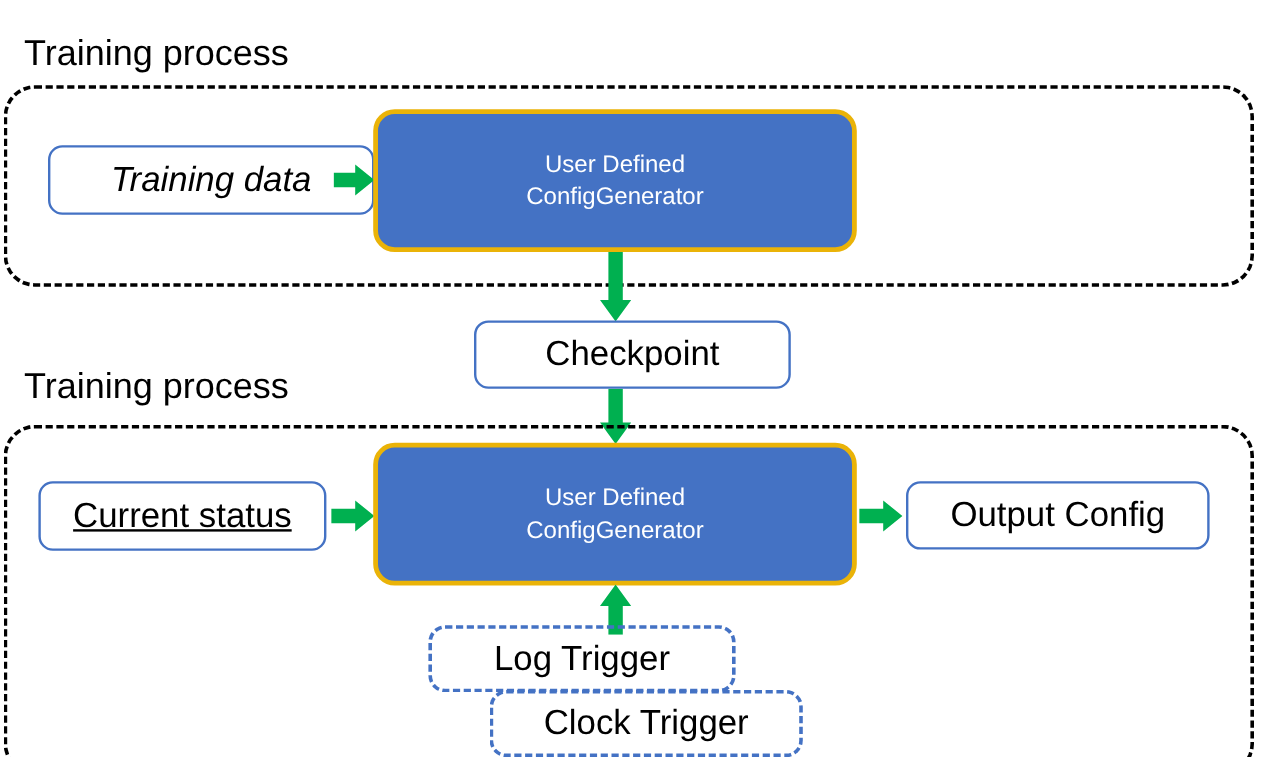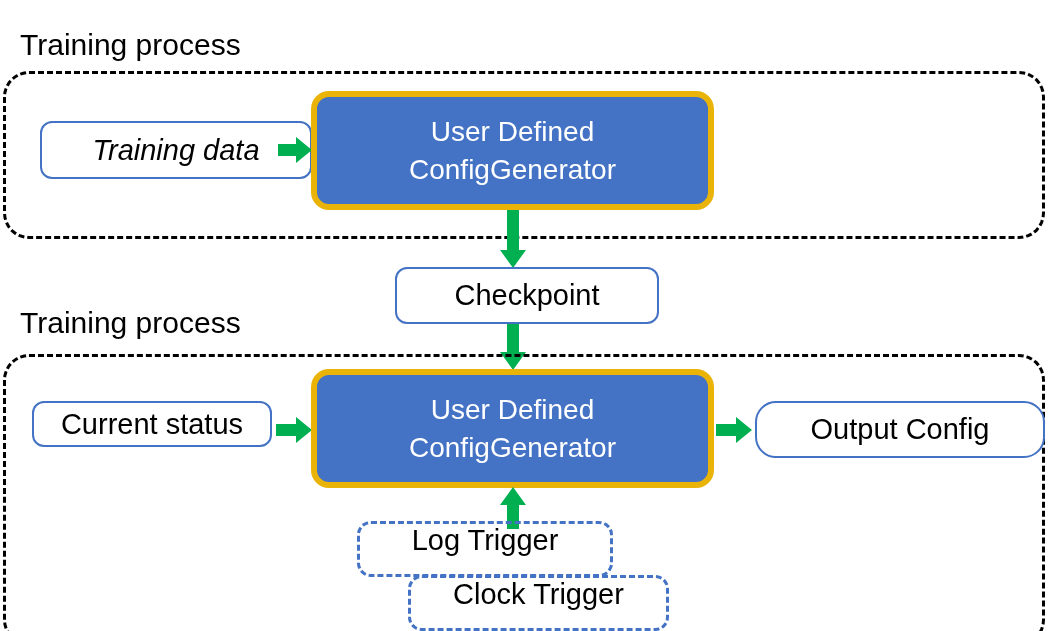--- a/index.html
+++ b/index.html
@@ -50,40 +50,41 @@
     color: #000000;
     font-size: 29px;
     white-space: nowrap;
   }
 
   
   .proc-box {
     position: absolute;
     box-sizing: border-box;
     background: #4472C4;
-    border: 6px solid #eab308;
+    border: 4px solid #eab308;
     border-radius: 18px;
     display: flex;
     flex-direction: column;
     align-items: center;
     justify-content: center;
     color: #ffffff;
-    font-size: 28px;
+    font-size: 20px;
     line-height: 1.35;
     text-align: center;
   }
 
   
   .trigger-box {
     position: absolute;
     box-sizing: border-box;
     background: transparent;
     border: 3px dashed #4472C4;
     border-radius: 14px;
     display: flex;
+    align-items: center;
     justify-content: center;
     color: #000000;
     font-size: 29px;
     white-space: nowrap;
   }
 
   
   .arrow {
     position: absolute;
   }
@@ -126,42 +127,42 @@
   <div class="arrow" style="left:497px; top:300px;">
     <svg width="32" height="48" viewBox="0 0 32 48">
       <path d="M10,0 L22,0 L22,28 L29,28 L16,46 L3,28 L10,28 Z" fill="#00B050"></path>
     </svg>
   </div>
 
   <div class="group-caption" style="left:20px; top:284px;">Training process</div>
 
   <div class="group-box" style="left:3px; top:330px; width:1042px; height:292px;"></div>
 
-  <div class="io-box" style="left:32px; top:377px; width:240px; height:46px;">
+  <div class="io-box" style="left:32px; top:377px; width:240px; height:58px;text-decoration:underline;">
     <span>Current status</span>
   </div>
 
   <div class="arrow" style="left:276px; top:390px;">
     <svg width="38" height="32" viewBox="0 0 38 32">
       <path d="M0,10 L20,10 L20,3 L36,16 L20,29 L20,22 L0,22 Z" fill="#00B050"></path>
     </svg>
   </div>
 
   <div class="proc-box" style="left:311px; top:345px; width:403px; height:119px;">
     <span>User Defined</span>
     <span>ConfigGenerator</span>
   </div>
 
   <div class="arrow" style="left:716px; top:390px;">
     <svg width="38" height="32" viewBox="0 0 38 32">
       <path d="M0,10 L20,10 L20,3 L36,16 L20,29 L20,22 L0,22 Z" fill="#00B050"></path>
     </svg>
   </div>
 
-  <div class="io-box" style="left:755px; top:377px; width:290px; height:57px;border-radius:21px;">
+  <div class="io-box" style="left:755px; top:377px; width:253px; height:57px;">
     <span>Output Config</span>
   </div>
 
   <div class="arrow" style="left:497px; top:463px;">
     <svg width="32" height="42" viewBox="0 0 32 42">
       <path d="M16,0 L29,18 L22,18 L22,42 L10,42 L10,18 L3,18 Z" fill="#00B050"></path>
     </svg>
   </div>
 
   <div class="trigger-box" style="left:357px; top:497px; width:256px; height:56px;">

